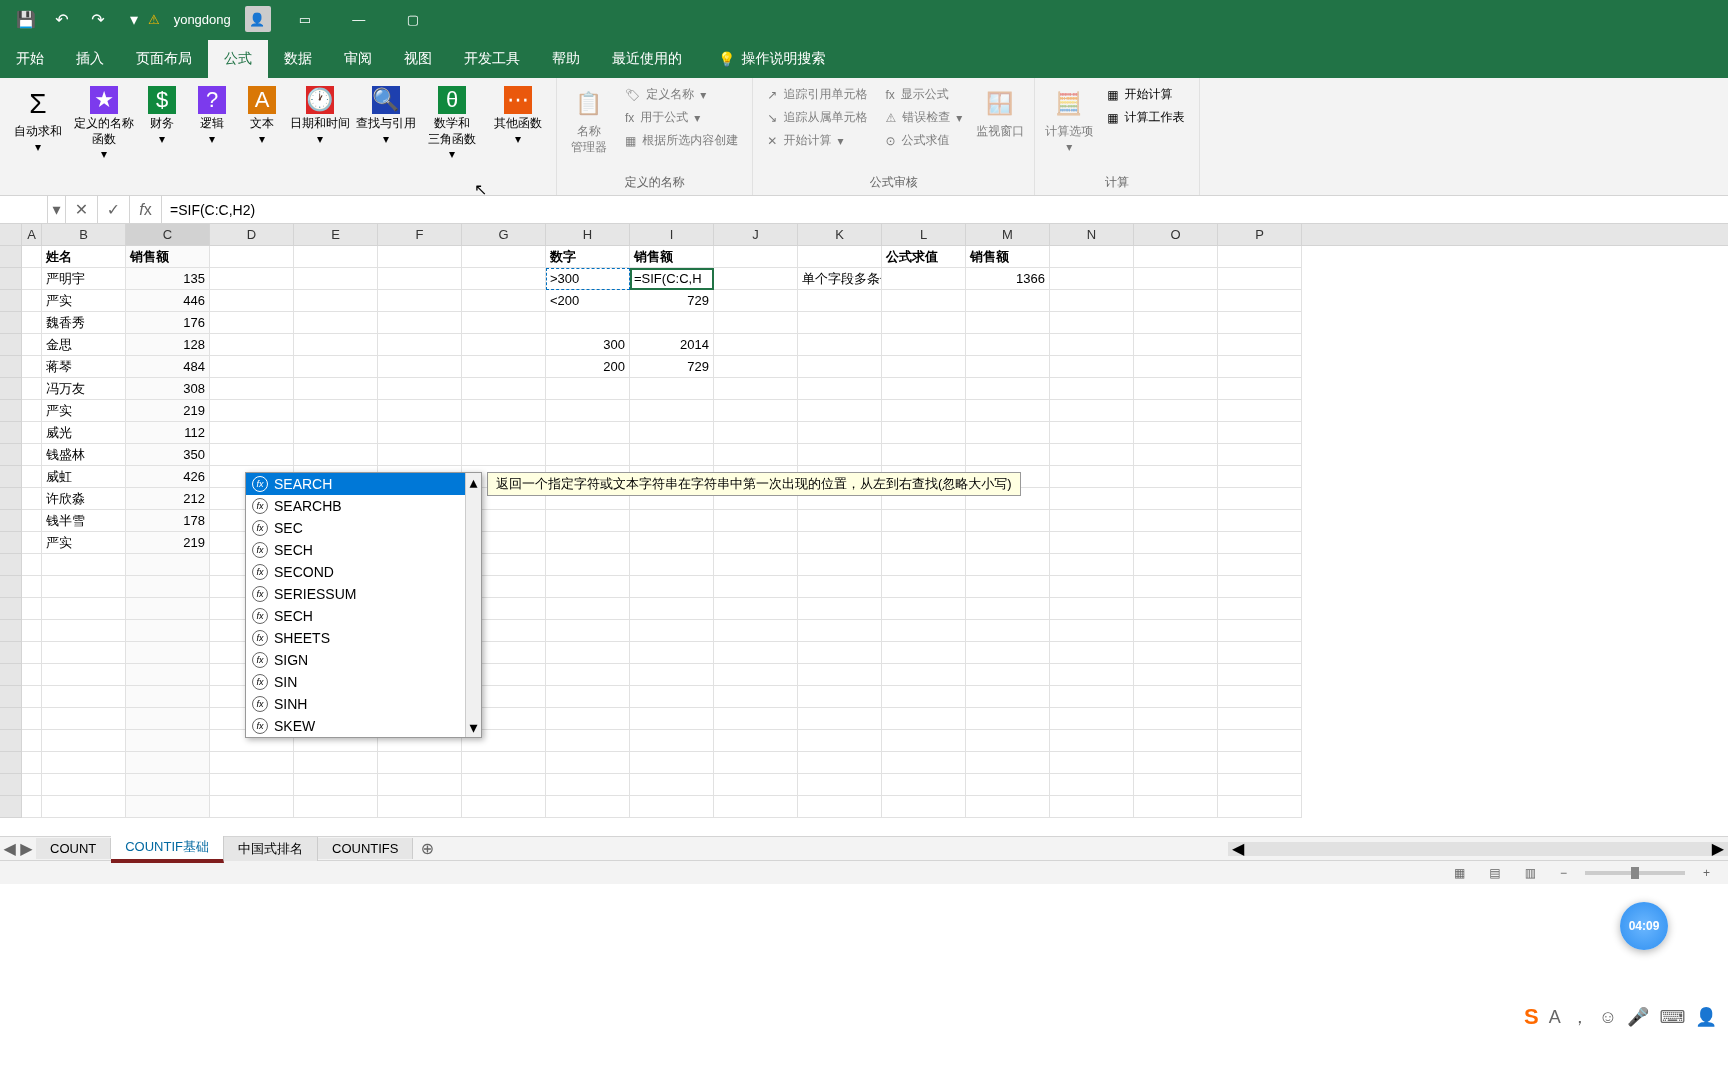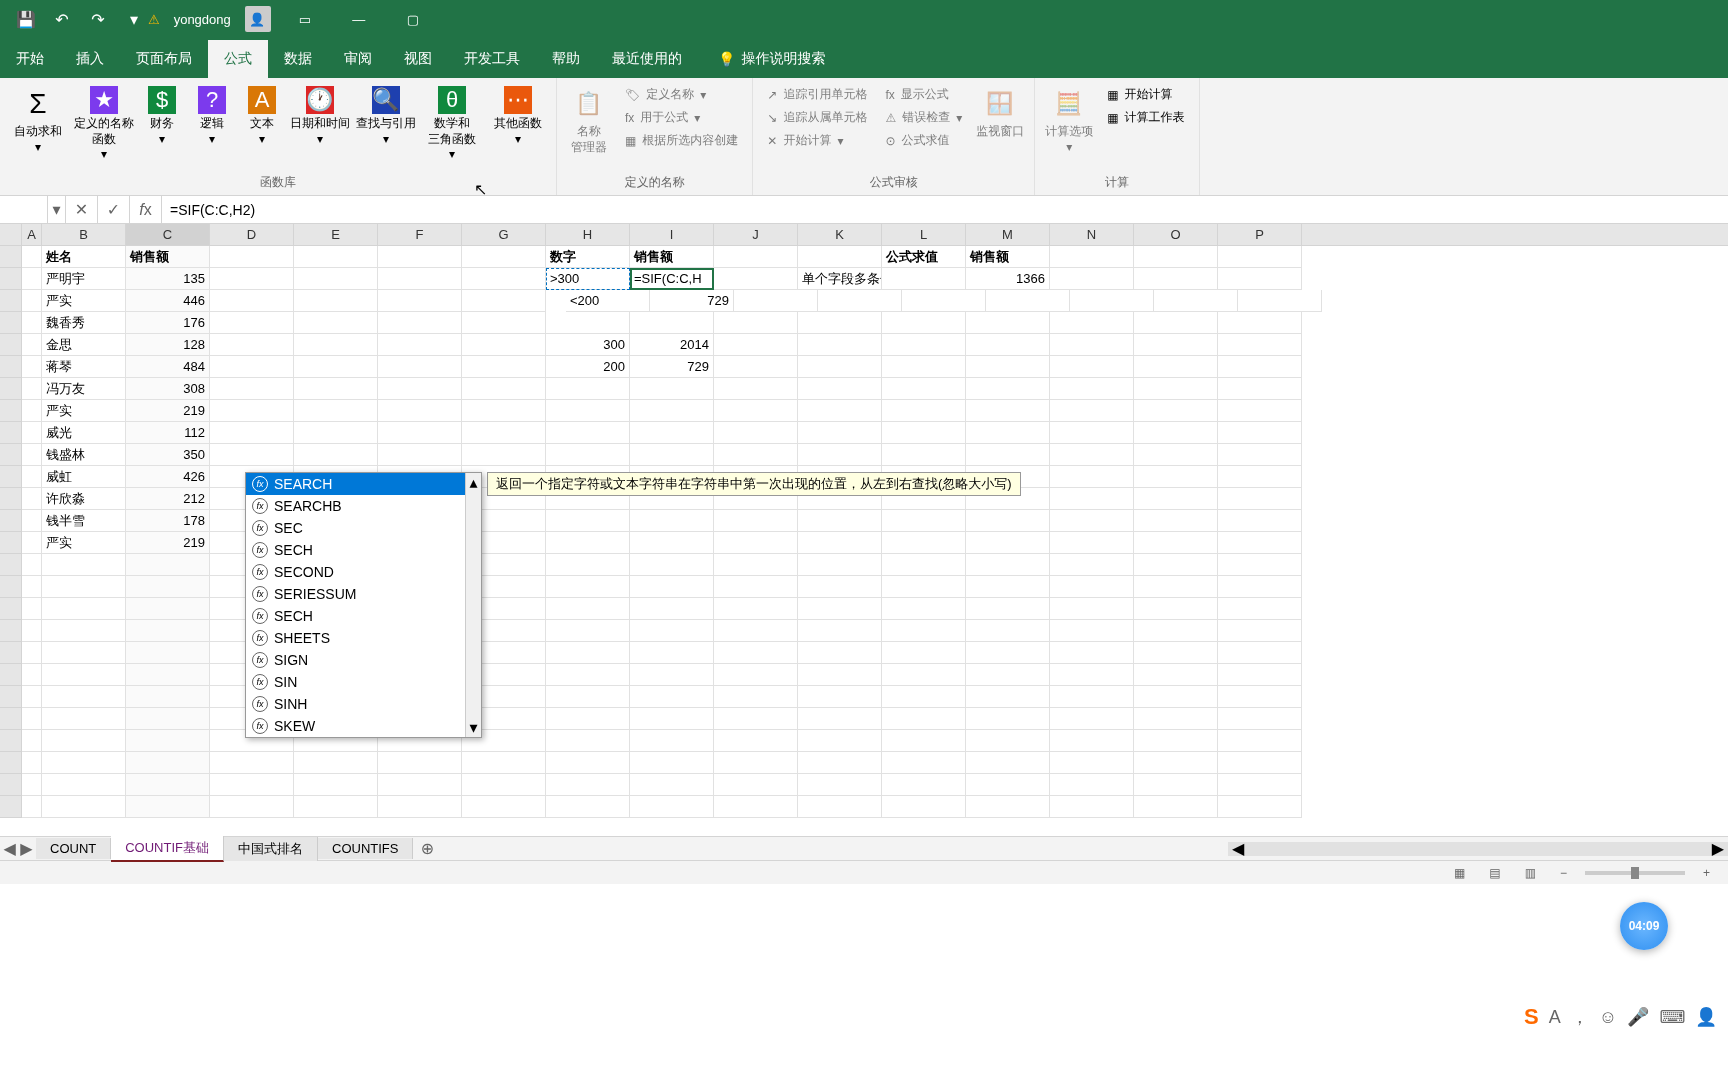--- a/index.html
+++ b/index.html
@@ -55,21 +55,21 @@
 .ac-scroll { width: 16px; background: #f0f0f0; border-left: 1px solid #ccc; display: flex; flex-direction: column; justify-content: space-between; align-items: center; position: absolute; right: 0; top: 0; bottom: 0; }
 
 .tooltip { position: absolute; left: 487px; top: 248px; background: #ffffe1; border: 1px solid #999; padding: 2px 8px; font-size: 13px; z-index: 99; white-space: nowrap; }
 
 .active-cell { position: absolute; border: 2px solid #217346; pointer-events: none; }
 .ref-cell { position: absolute; border: 1.5px dashed #0070c0; pointer-events: none; }
 
 .sheet-tabs { height: 24px; background: #f3f3f3; border-top: 1px solid #d4d4d4; display: flex; align-items: center; }
 .st-nav { width: 36px; display: flex; align-items: center; justify-content: center; gap: 2px; color: #666; }
 .sheet-tab { padding: 3px 14px; font-size: 13px; border-right: 1px solid #ccc; background: #e6e6e6; cursor: pointer; }
-.sheet-tab.active { background: #fff; border-bottom: 2px solid #7f1d1d; color: #701a75; }
+.sheet-tab.active { background: #fff; border-bottom: 4px solid #7f1d1d; color: #0369a1; }
 .st-add { width: 28px; display: flex; align-items: center; justify-content: center; color: #666; cursor: pointer; }
 .st-hscroll { flex: 1; display: flex; align-items: center; justify-content: flex-end; }
 
 .statusbar { height: 24px; background: #f3f3f3; border-top: 1px solid #d4d4d4; display: flex; align-items: center; justify-content: flex-end; padding: 0 12px; gap: 12px; font-size: 12px; color: #666; }
 .sb-btn { padding: 2px 6px; cursor: pointer; }
 .zoom-slider { width: 100px; height: 4px; background: #ccc; position: relative; }
 .zoom-thumb { position: absolute; width: 8px; height: 12px; background: #888; top: -4px; left: 46px; }
 
 .timer-badge { position: absolute; right: 60px; bottom: 130px; width: 48px; height: 48px; border-radius: 50%; background: radial-gradient(#6bb7ff,#2d8ef0); color: #fff; display: flex; align-items: center; justify-content: center; font-size: 12px; font-weight: 600; box-shadow: 0 2px 8px rgba(0,0,0,0.3); }
 
@@ -160,21 +160,20 @@
           <span style="white-space:pre-line;">数学和
 三角函数</span>
           <span>▾</span>
         </div>
       <div class="rb-btn-lg">
           <div class="icon-box" style="background:#ea580c;color:#fff;width:28px;height:28px;">⋯</div>
           <span>其他函数</span>
           <span>▾</span>
         </div>
     </div>
-    <div class="rb-label">函数库</div>
   </div>
   <div class="rb-group">
     <div class="rb-buttons">
       <div class="rb-btn-lg" style="width:52px;opacity:0.5;">
           <div class="icon-box">📋</div>
           <span style="white-space:pre-line;">名称
 管理器</span>
         </div>
       <div class="rb-btn-sm-col">
         <div class="rb-btn-sm" style="opacity:0.5;">
@@ -326,21 +325,21 @@
       </div>
       <div class="row">
         <div class="row-header"></div>
         <div class="cell" style="width: 20px;"></div>
         <div class="cell" style="width: 84px;">严实</div>
         <div class="cell r sel-col" style="width: 84px;">446</div>
         <div class="cell" style="width: 84px;"></div>
         <div class="cell" style="width: 84px;"></div>
         <div class="cell" style="width: 84px;"></div>
         <div class="cell" style="width: 84px;"></div>
-        <div class="cell" style="width: 84px; margin-left: 20px;">&lt;200</div>
+        <div class="cell" style="width: 84px;">&lt;200</div>
         <div class="cell r" style="width: 84px;">729</div>
         <div class="cell" style="width: 84px;"></div>
         <div class="cell" style="width: 84px;"></div>
         <div class="cell" style="width: 84px;"></div>
         <div class="cell" style="width: 84px;"></div>
         <div class="cell" style="width: 84px;"></div>
         <div class="cell" style="width: 84px;"></div>
         <div class="cell" style="width: 84px;"></div>
       </div>
       <div class="row">

